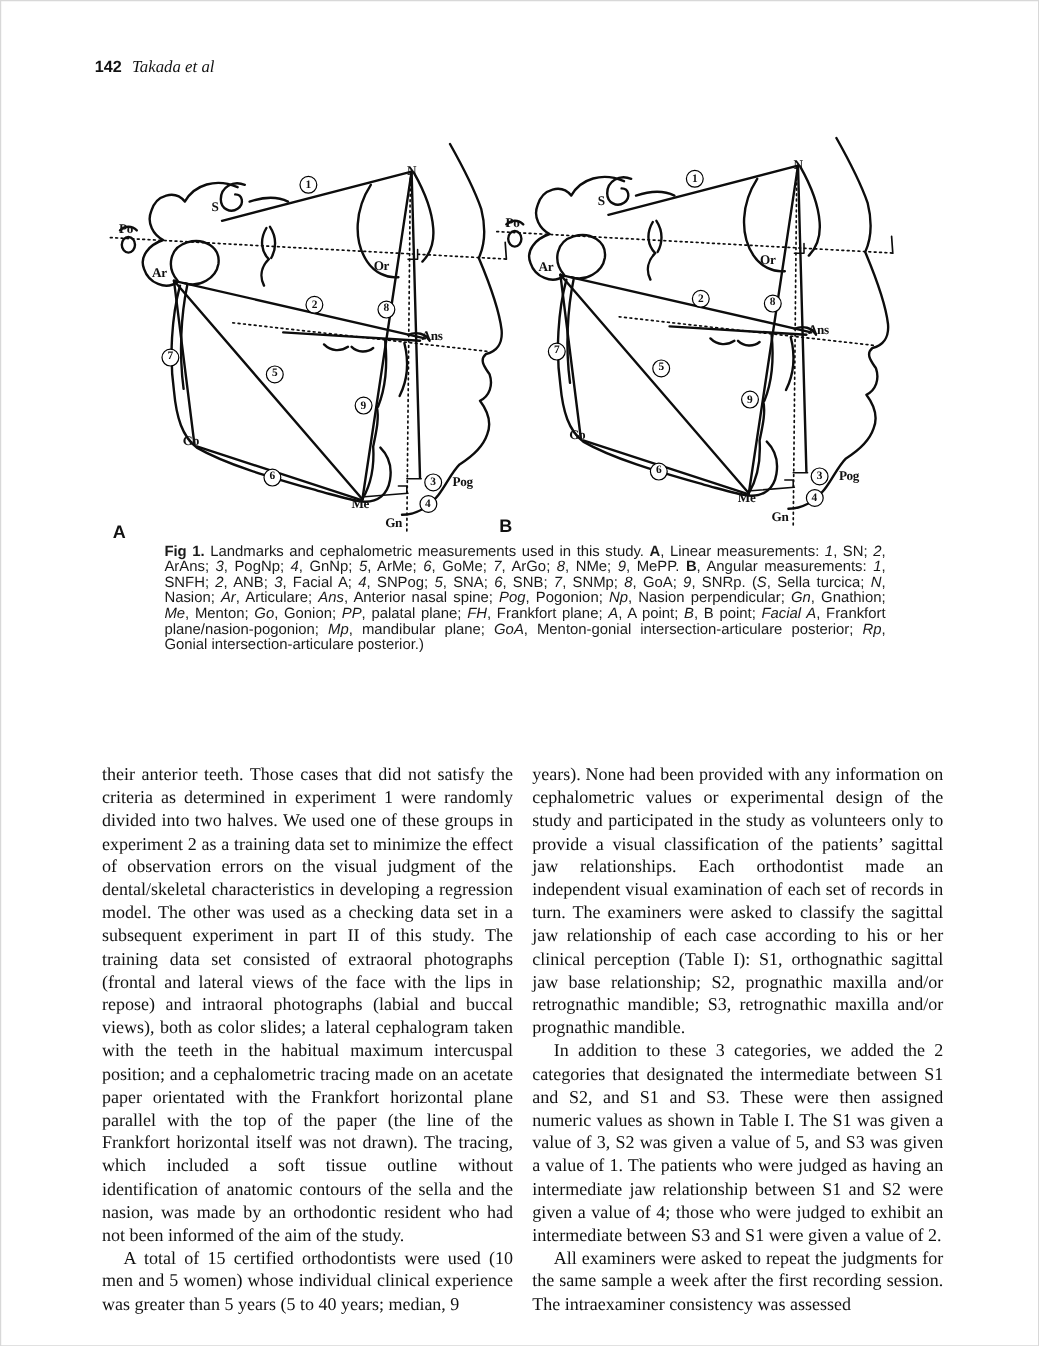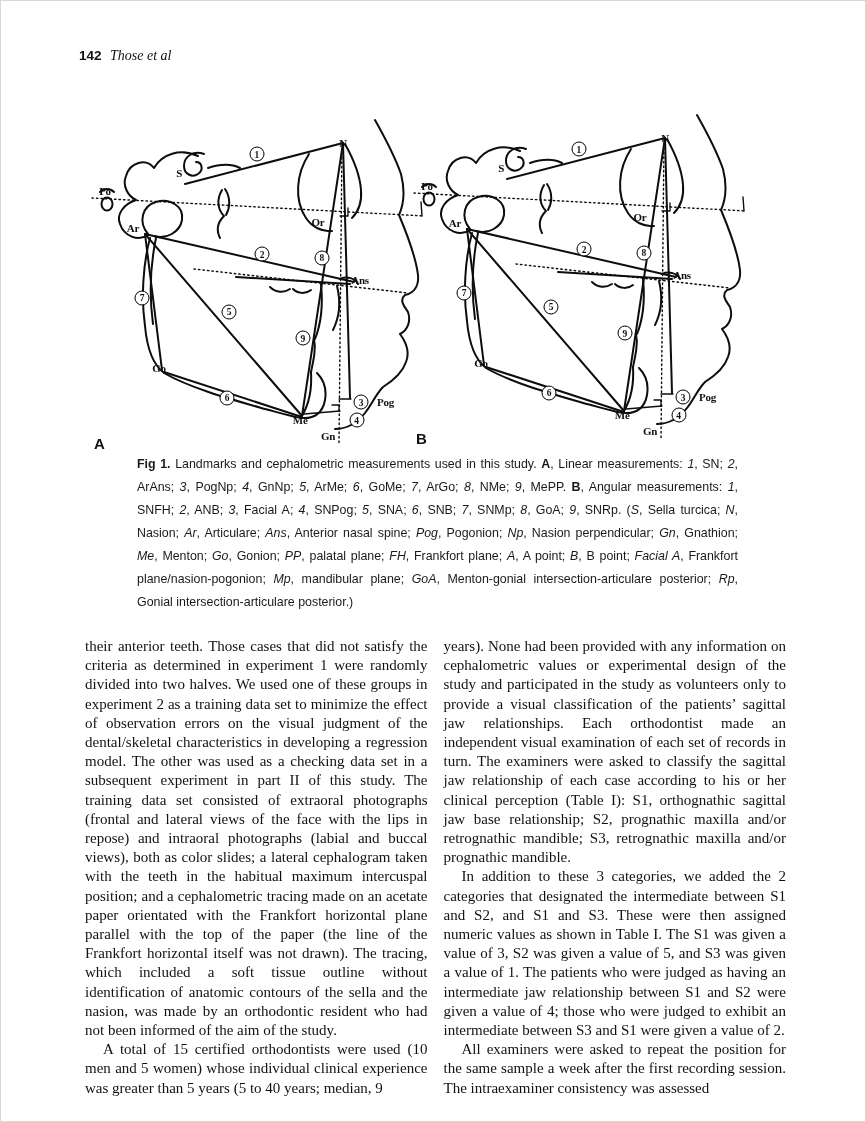--- a/index.html
+++ b/index.html
@@ -22,36 +22,36 @@
       font:bold 11px "Liberation Serif",serif;letter-spacing:-0.3px;white-space:nowrap;}
   .num{position:absolute;transform:translate(-50%,-50%);width:13px;height:13px;
        border:1.4px solid #000;border-radius:50%;background:#fff;
        font:bold 9.5px "Liberation Serif",serif;display:flex;align-items:center;
        justify-content:center;}
   .panel-letter{position:absolute;left:6px;bottom:0px;
        font:bold 15px "Liberation Sans",sans-serif;}
   
   #caption{position:absolute;left:137px;top:453px;width:601px;
            font-family:"Liberation Sans",sans-serif;font-size:12.4px;
-           line-height:23px;text-align:justify;color:#1a1a1a;}
+           line-height:13px;text-align:justify;color:#1a1a1a;}
   
   #columns{position:absolute;left:85px;top:604px;width:701px;display:flex;gap:16px;margin-top:33px;}
   .col{flex:1;font-size:15px;line-height:19.2px;text-align:justify;}
   .para{margin:0;}
   .para.indent{text-indent:18px;}
 </style>
 </head>
 <body>
 
 <div id="page">
 
   <div id="header">
     <div id="hdr-left">
       <span id="hdr-page-num">142</span>
-      <span id="hdr-authors">Those et al</span>
+      <span id="hdr-authors">Takada et al</span>
     </div>
     <div id="hdr-right">
     </div>
   </div>
 
   <svg width="0" height="0" style="position:absolute" aria-hidden="true">
     <defs>
       <g id="ceph-tracing" fill="none" stroke="#0d0d0d" stroke-width="2" stroke-linecap="round" stroke-linejoin="round">
 
         <g stroke-width="1.4" stroke-dasharray="1.5,3">
@@ -166,17 +166,17 @@
   <div id="caption"><span style="font-weight: bold;">Fig 1.</span><span> Landmarks and cephalometric measurements used in this study. </span><span style="font-weight: bold;">A</span><span>, Linear measurements: </span><span style="font-style: italic;">1</span><span>, SN; </span><span style="font-style: italic;">2</span><span>, ArAns; </span><span style="font-style: italic;">3</span><span>, PogNp; </span><span style="font-style: italic;">4</span><span>, GnNp; </span><span style="font-style: italic;">5</span><span>, ArMe; </span><span style="font-style: italic;">6</span><span>, GoMe; </span><span style="font-style: italic;">7</span><span>, ArGo; </span><span style="font-style: italic;">8</span><span>, NMe; </span><span style="font-style: italic;">9</span><span>, MePP. </span><span style="font-weight: bold;">B</span><span>, Angular measurements: </span><span style="font-style: italic;">1</span><span>, SNFH; </span><span style="font-style: italic;">2</span><span>, ANB; </span><span style="font-style: italic;">3</span><span>, Facial A; </span><span style="font-style: italic;">4</span><span>, SNPog; </span><span style="font-style: italic;">5</span><span>, SNA; </span><span style="font-style: italic;">6</span><span>, SNB; </span><span style="font-style: italic;">7</span><span>, SNMp; </span><span style="font-style: italic;">8</span><span>, GoA; </span><span style="font-style: italic;">9</span><span>, SNRp. (</span><span style="font-style: italic;">S</span><span>, Sella turcica; </span><span style="font-style: italic;">N</span><span>, Nasion; </span><span style="font-style: italic;">Ar</span><span>, Articulare; </span><span style="font-style: italic;">Ans</span><span>, Anterior nasal spine; </span><span style="font-style: italic;">Pog</span><span>, Pogonion; </span><span style="font-style: italic;">Np</span><span>, Nasion perpendicular; </span><span style="font-style: italic;">Gn</span><span>, Gnathion; </span><span style="font-style: italic;">Me</span><span>, Menton; </span><span style="font-style: italic;">Go</span><span>, Gonion; </span><span style="font-style: italic;">PP</span><span>, palatal plane; </span><span style="font-style: italic;">FH</span><span>, Frankfort plane; </span><span style="font-style: italic;">A</span><span>, A point; </span><span style="font-style: italic;">B</span><span>, B point; </span><span style="font-style: italic;">Facial A</span><span>, Frankfort plane/nasion-pogonion; </span><span style="font-style: italic;">Mp</span><span>, mandibular plane; </span><span style="font-style: italic;">GoA</span><span>, Menton-gonial intersection-articulare posterior; </span><span style="font-style: italic;">Rp</span><span>, Gonial intersection-articulare posterior.)</span></div>
 
   <div id="columns">
     <div class="col">
         <p class="para">their anterior teeth. Those cases that did not satisfy the criteria as determined in experiment 1 were randomly divided into two halves. We used one of these groups in experiment 2 as a training data set to minimize the effect of observation errors on the visual judgment of the dental/skeletal characteristics in developing a regression model. The other was used as a checking data set in a subsequent experiment in part II of this study. The training data set consisted of extraoral photographs (frontal and lateral views of the face with the lips in repose) and intraoral photographs (labial and buccal views), both as color slides; a lateral cephalogram taken with the teeth in the habitual maximum intercuspal position; and a cephalometric tracing made on an acetate paper orientated with the Frankfort horizontal plane parallel with the top of the paper (the line of the Frankfort horizontal itself was not drawn). The tracing, which included a soft tissue outline without identification of anatomic contours of the sella and the nasion, was made by an orthodontic resident who had not been informed of the aim of the study.</p>
         <p class="para indent">A total of 15 certified orthodontists were used (10 men and 5 women) whose individual clinical experience was greater than 5 years (5 to 40 years; median, 9</p>
       </div>
     <div class="col">
         <p class="para">years). None had been provided with any information on cephalometric values or experimental design of the study and participated in the study as volunteers only to provide a visual classification of the patients’ sagittal jaw relationships. Each orthodontist made an independent visual examination of each set of records in turn. The examiners were asked to classify the sagittal jaw relationship of each case according to his or her clinical perception (Table I): S1, orthognathic sagittal jaw base relationship; S2, prognathic maxilla and/or retrognathic mandible; S3, retrognathic maxilla and/or prognathic mandible.</p>
         <p class="para indent">In addition to these 3 categories, we added the 2 categories that designated the intermediate between S1 and S2, and S1 and S3. These were then assigned numeric values as shown in Table I. The S1 was given a value of 3, S2 was given a value of 5, and S3 was given a value of 1. The patients who were judged as having an intermediate jaw relationship between S1 and S2 were given a value of 4; those who were judged to exhibit an intermediate between S3 and S1 were given a value of 2.</p>
-        <p class="para indent">All examiners were asked to repeat the position for the same sample a week after the first recording session. The intraexaminer consistency was assessed</p>
+        <p class="para indent">All examiners were asked to repeat the judgments for the same sample a week after the first recording session. The intraexaminer consistency was assessed</p>
       </div>
   </div>
 
 </div>
 
 </body></html>

